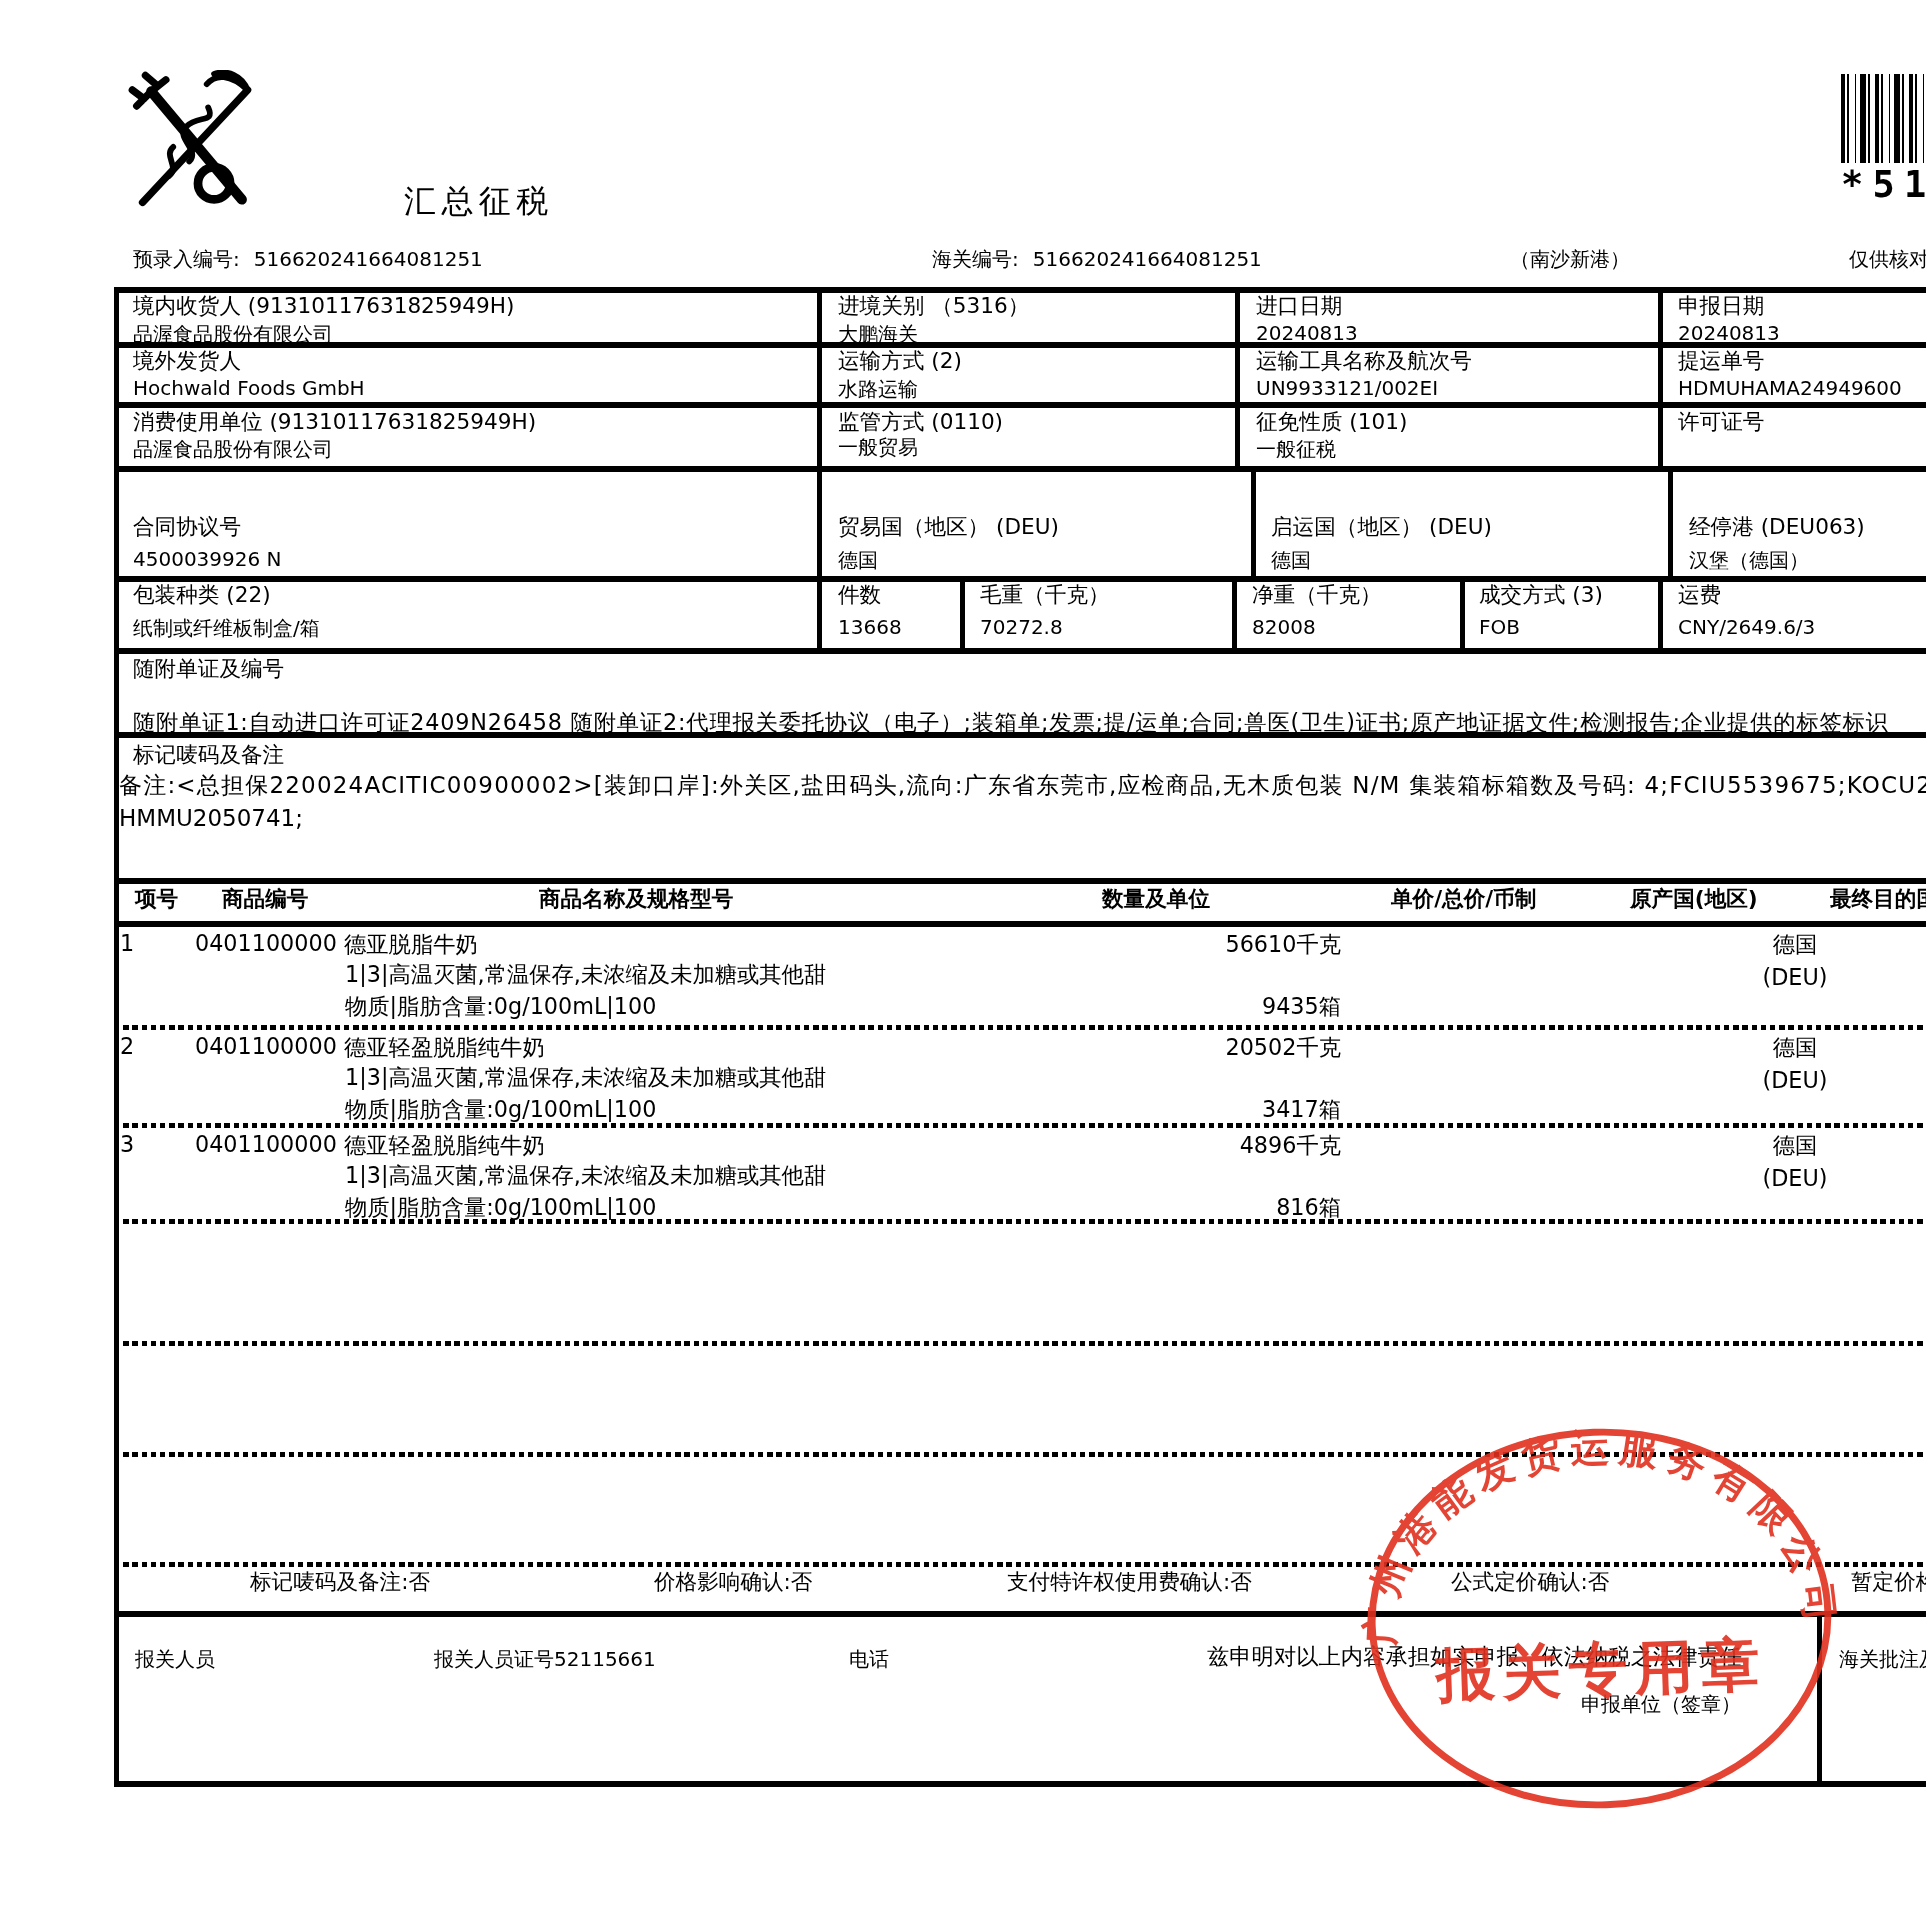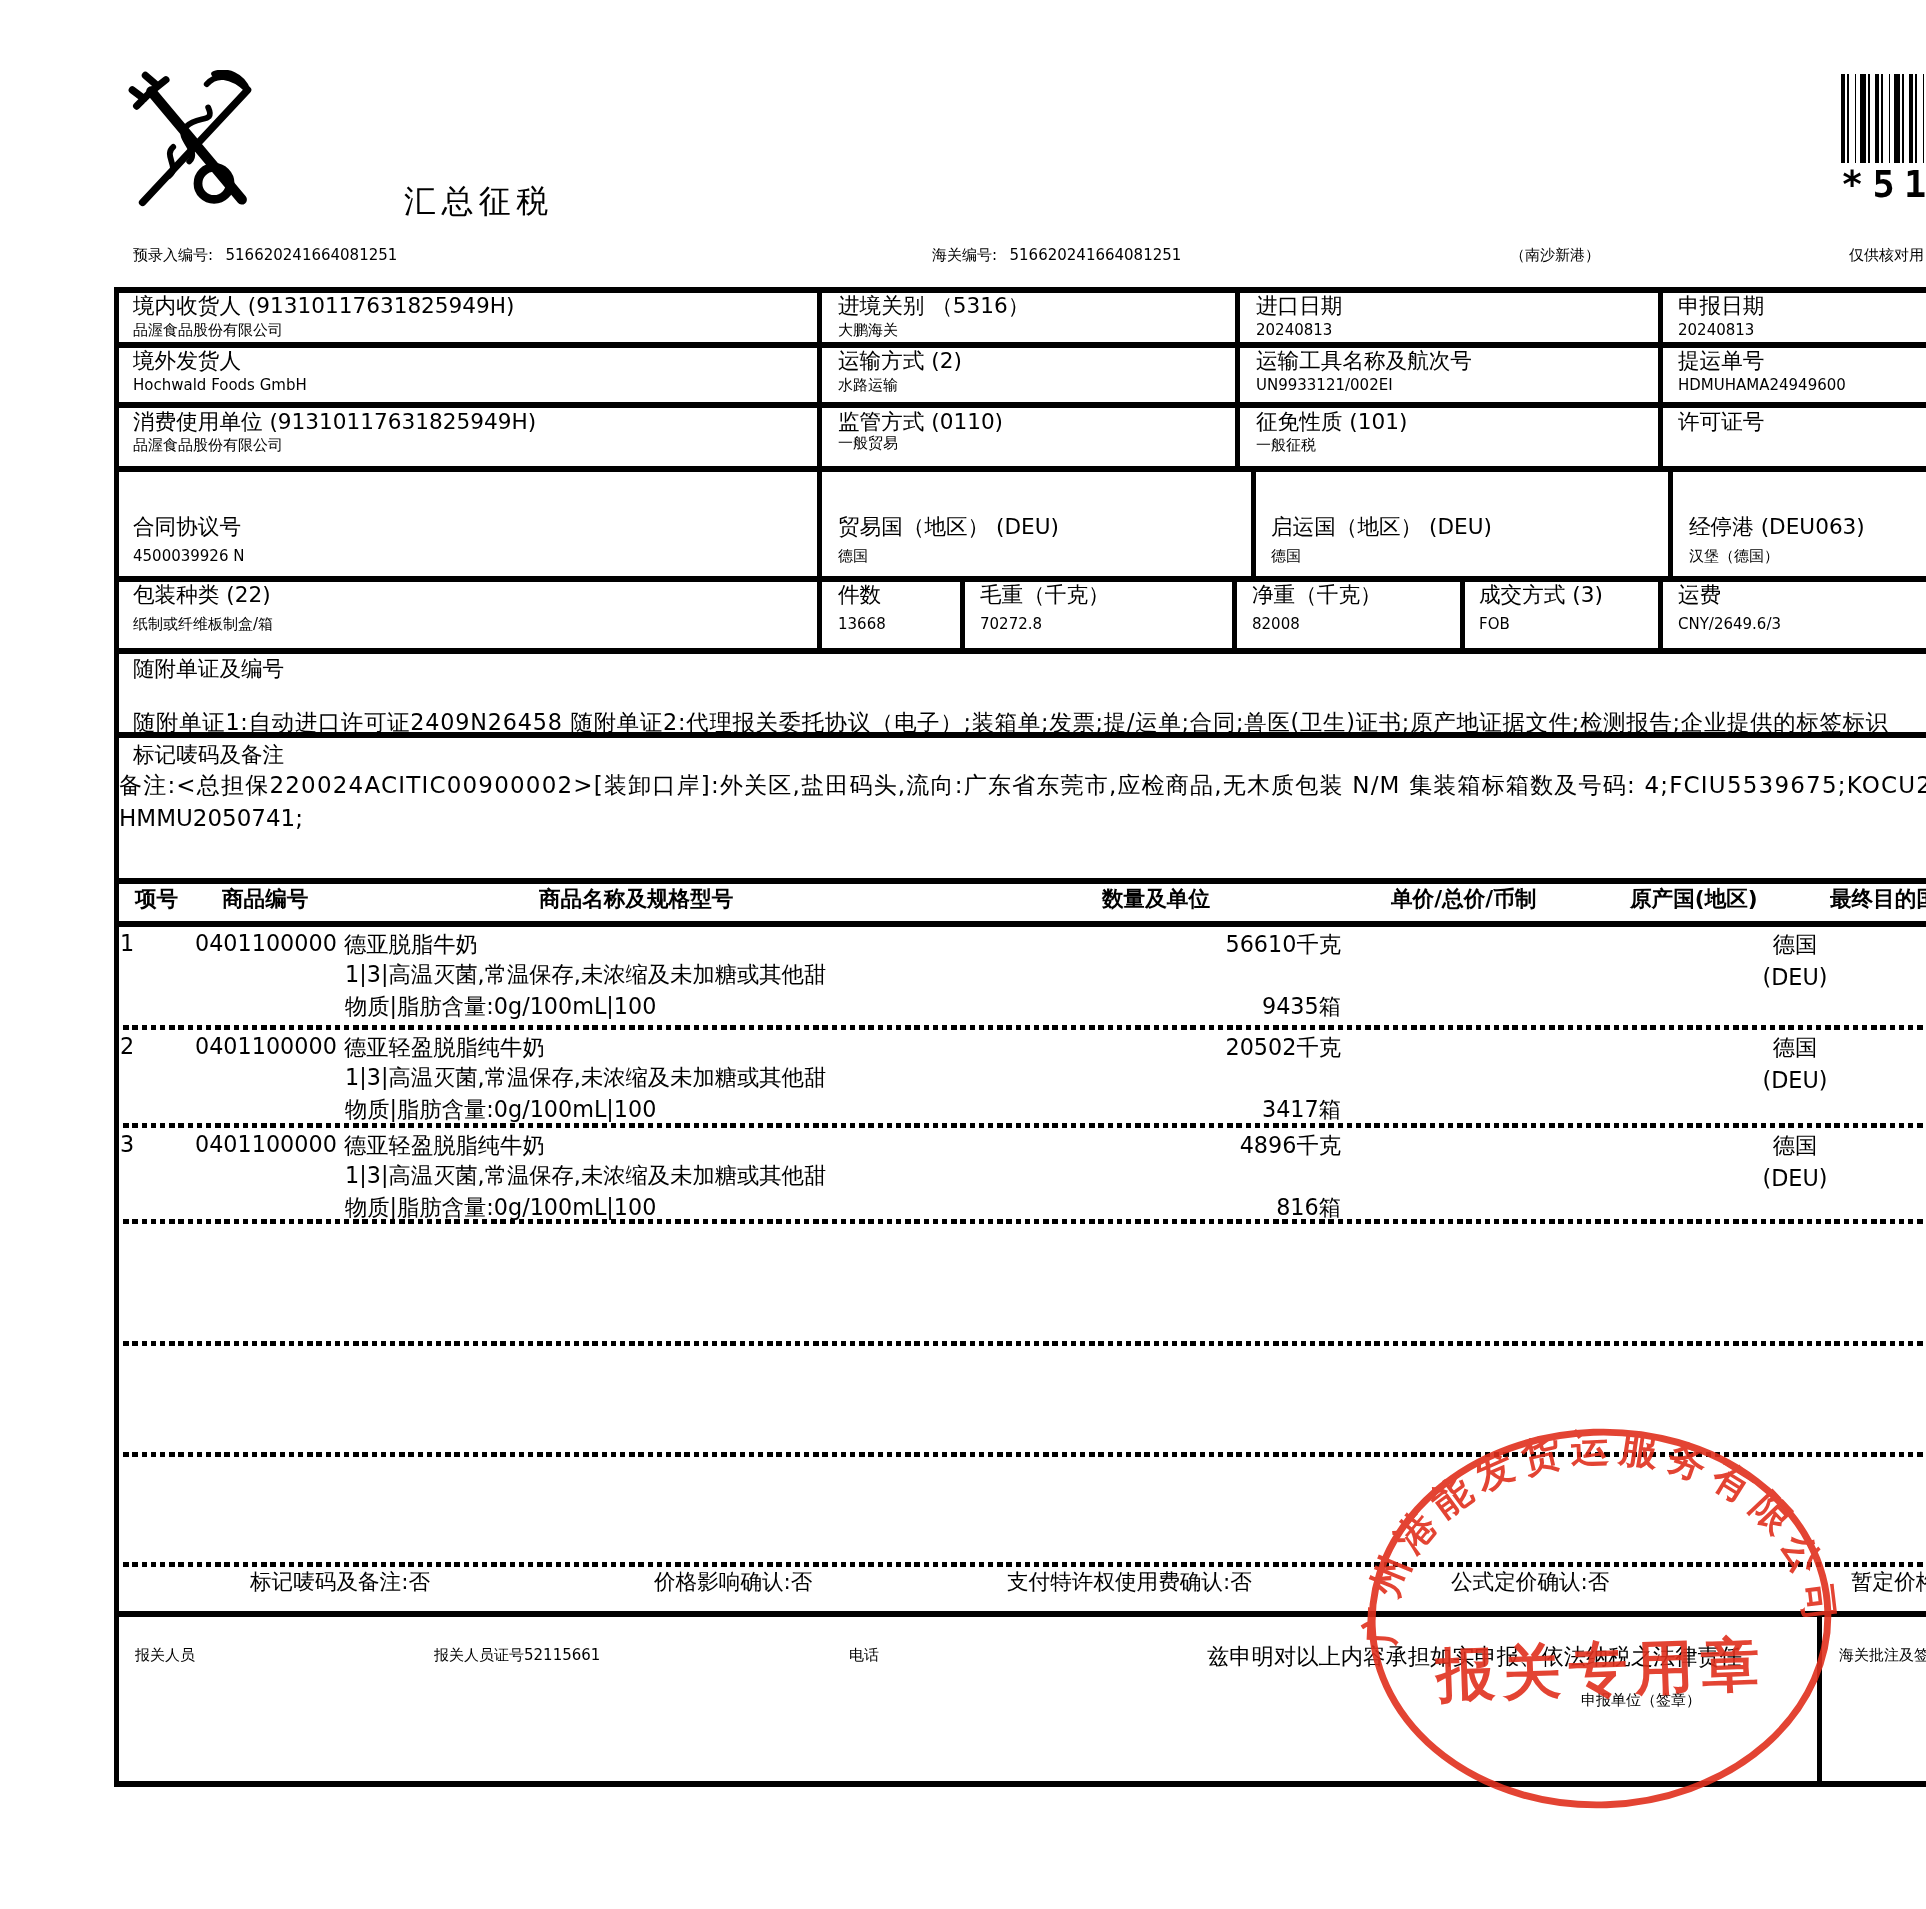--- a/index.html
+++ b/index.html
@@ -4,21 +4,21 @@
 <style>
   html,body{margin:0;padding:0;background:#fff;}
   #page{position:relative;width:2703px;height:1910px;background:#ffffff;color:#000;
         font-family:"DejaVu Sans",sans-serif;overflow:hidden;}
   .abs{position:absolute;white-space:nowrap;}
   .hl{position:absolute;height:6.2px;background:#000;}
   .vl{position:absolute;width:4.6px;background:#000;}
   .dash{position:absolute;height:4.6px;
         background-image:repeating-linear-gradient(90deg,#000 0 5.4px,transparent 5.4px 9.2px);}
   .lbl{font-size:21.6px;}
-  .val{font-size:15px;text-align:center;}
+  .val{font-size:20px;text-align:center;}
   .ghead{font-size:21.6px;font-weight:bold;}
   .gtxt{font-size:22.3px;}
   .title{font-size:58px;font-weight:bold;letter-spacing:3.9px;}
   .barcode{background-image:repeating-linear-gradient(90deg,
       #000 0 3.9px,#fff 3.9px 6.2px,#000 6.2px 8.5px,#fff 8.5px 14px,#000 14px 15.4px,
       #fff 15.4px 19px,#000 19px 25px,#fff 25px 27px,#000 27px 29px,#fff 29px 34px);}
   .bartext{font-family:"DejaVu Sans Mono",monospace;font-size:37px;font-weight:bold;
       letter-spacing:9.2px;text-align:center;}
   .grow{position:absolute;left:0;width:100%;height:102px;}
   .grow span{position:absolute;}

